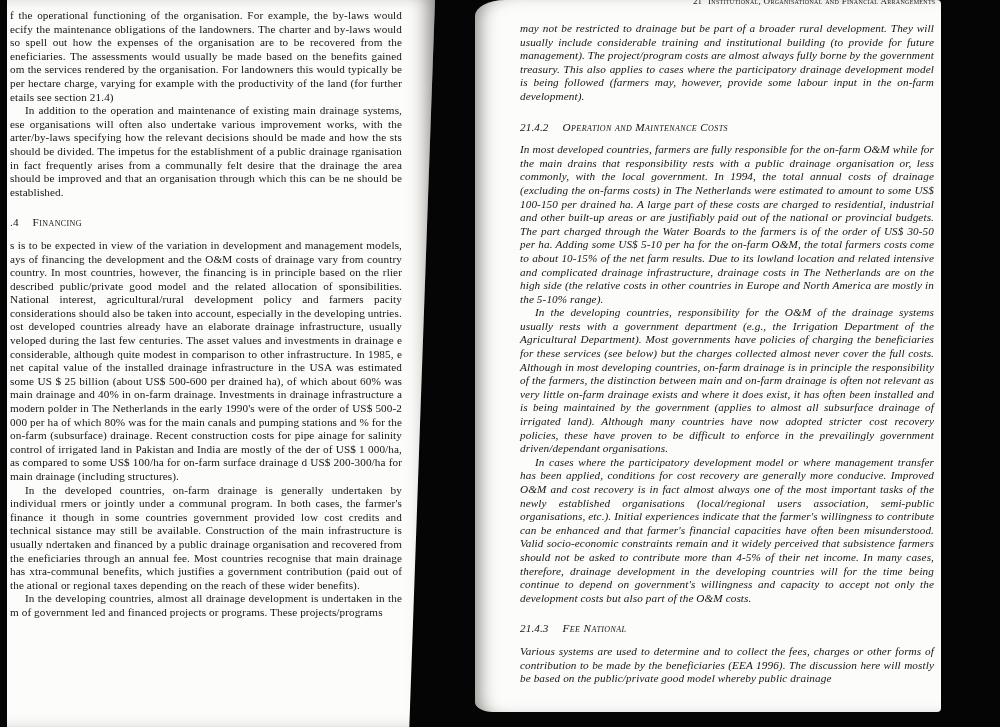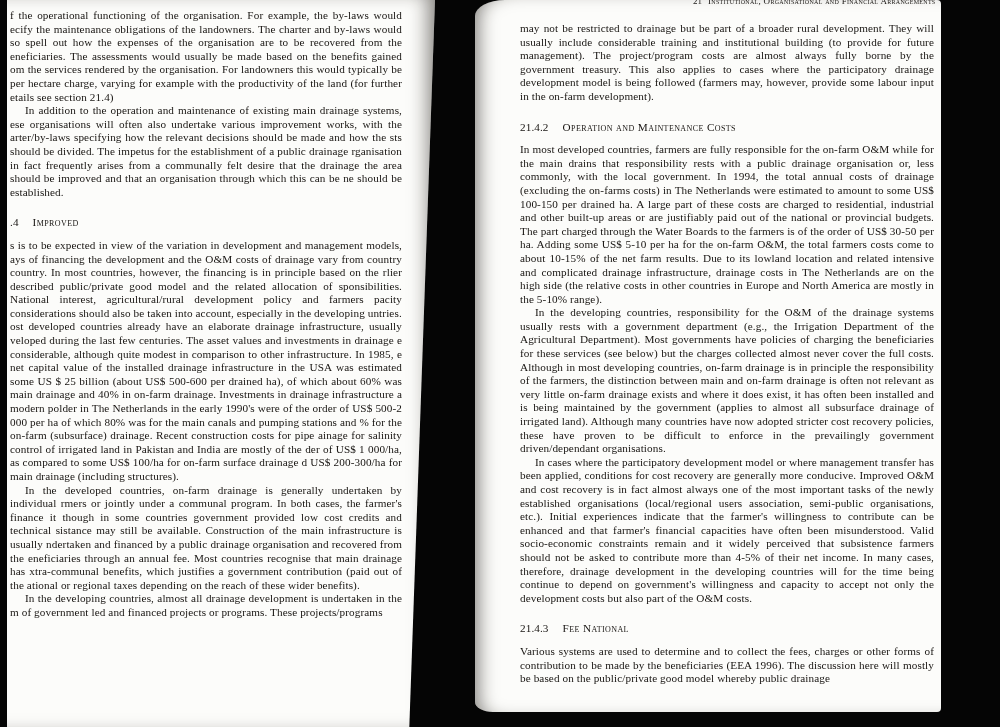--- a/index.html
+++ b/index.html
@@ -29,21 +29,21 @@
     box-shadow: inset 14px 0 18px -10px rgba(20,15,10,.5);
   }
   .content {
     position:absolute;
     text-align:justify;
     font-size:11.2px;
     line-height:13.6px;
     letter-spacing:.1px;
   }
   .content-left { left:3px; top:9px; width:392px; }
-  .content-right { left:45px; top:22px; width:414px; }
+  .content-right { left:45px; top:22px; width:414px;font-style:italic; }
   p.para { margin:0; }
   p.indent { text-indent:15px; }
   .heading {
     margin:17px 0 9px;
     font-size:11.2px;
     font-weight:normal;
   }
   .heading .num { margin-right:14px; }
   .heading .title { font-variant:small-caps; letter-spacing:.4px; }
   .running-header {
@@ -62,21 +62,21 @@
 </head>
 <body>
 
 <div class="scan">
 
   <div class="page page-left">
     <div class="content content-left">
       <p class="para">f the operational functioning of the organisation. For example, the by-laws would ecify the maintenance obligations of the landowners. The charter and by-laws would so spell out how the expenses of the organisation are to be recovered from the eneficiaries. The assessments would usually be made based on the benefits gained om the services rendered by the organisation. For landowners this would typically be per hectare charge, varying for example with the productivity of the land (for further etails see section 21.4)</p>
       <p class="para indent">In addition to the operation and maintenance of existing main drainage systems, ese organisations will often also undertake various improvement works, with the arter/by-laws specifying how the relevant decisions should be made and how the sts should be divided. The impetus for the establishment of a public drainage rganisation in fact frequently arises from a communally felt desire that the drainage the area should be improved and that an organisation through which this can be ne should be established.</p>
       <h3 class="heading">
-        <span class="num">.4</span><span class="title">Improved</span>
+        <span class="num">.4</span><span class="title">Financing</span>
       </h3>
       <p class="para">s is to be expected in view of the variation in development and management models, ays of financing the development and the O&amp;M costs of drainage vary from country country. In most countries, however, the financing is in principle based on the rlier described public/private good model and the related allocation of sponsibilities. National interest, agricultural/rural development policy and farmers pacity considerations should also be taken into account, especially in the developing untries.</p>
       <p class="para">ost developed countries already have an elaborate drainage infrastructure, usually veloped during the last few centuries. The asset values and investments in drainage e considerable, although quite modest in comparison to other infrastructure. In 1985, e net capital value of the installed drainage infrastructure in the USA was estimated some US $ 25 billion (about US$ 500-600 per drained ha), of which about 60% was main drainage and 40% in on-farm drainage. Investments in drainage infrastructure a modern polder in The Netherlands in the early 1990's were of the order of US$ 500-2 000 per ha of which 80% was for the main canals and pumping stations and % for the on-farm (subsurface) drainage. Recent construction costs for pipe ainage for salinity control of irrigated land in Pakistan and India are mostly of the der of US$ 1 000/ha, as compared to some US$ 100/ha for on-farm surface drainage d US$ 200-300/ha for main drainage (including structures).</p>
       <p class="para indent">In the developed countries, on-farm drainage is generally undertaken by individual rmers or jointly under a communal program. In both cases, the farmer's finance it though in some countries government provided low cost credits and technical sistance may still be available. Construction of the main infrastructure is usually ndertaken and financed by a public drainage organisation and recovered from the eneficiaries through an annual fee. Most countries recognise that main drainage has xtra-communal benefits, which justifies a government contribution (paid out of the ational or regional taxes depending on the reach of these wider benefits).</p>
       <p class="para indent">In the developing countries, almost all drainage development is undertaken in the m of government led and financed projects or programs. These projects/programs</p>
     </div>
   </div>
 
   <div class="page page-right">
     <div class="running-header">

